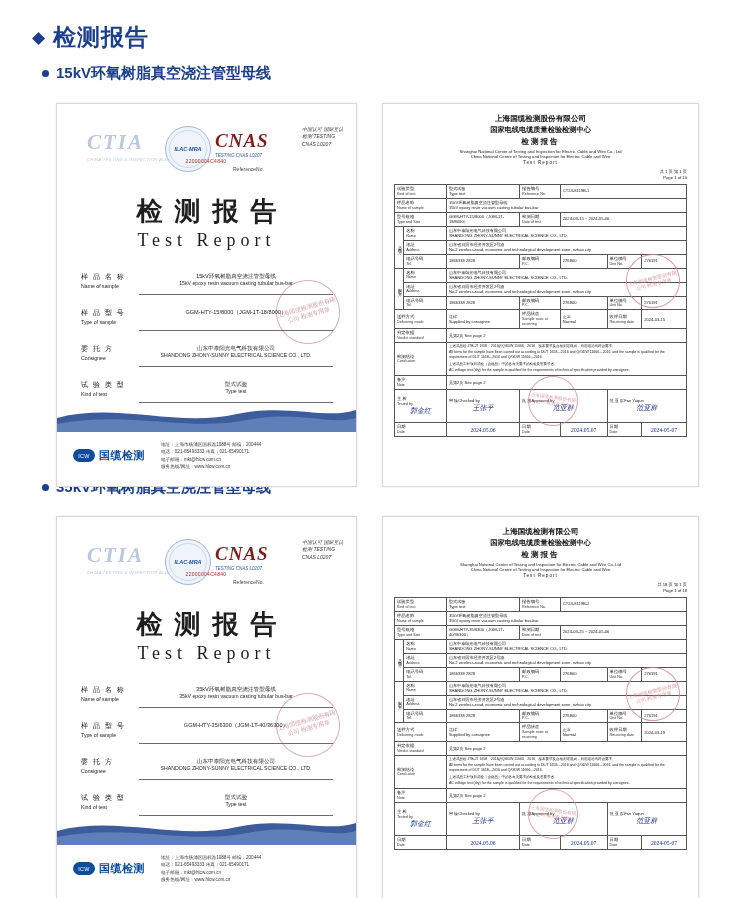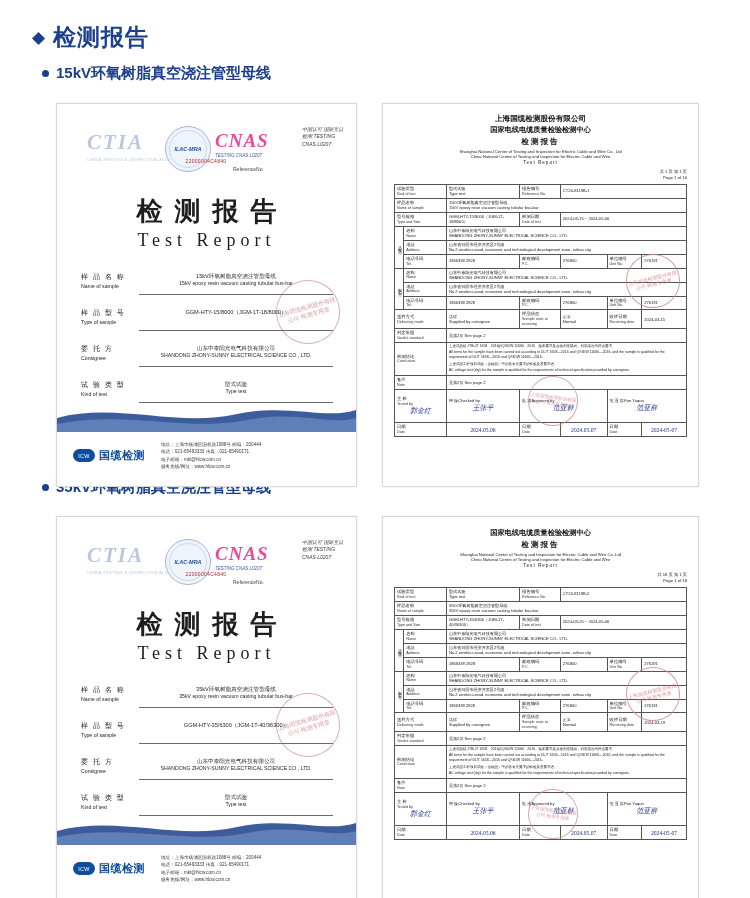--- a/index.html
+++ b/index.html
@@ -53,21 +53,21 @@
     background:#eff4fb; border:1px solid #9fb6d8; color:#1b4f9c;
     font-size:5.5px; display:flex; align-items:center; justify-content:center;
     text-align:center; line-height:1.25; font-weight:bold;
   }
   .badge-ilac .ring {
     position:absolute; left:3px; top:3px; right:3px; bottom:3px;
     border:1px solid #c9d8ee; border-radius:50%;
   }
   .cnas-block { position:absolute; left:158px; top:10px; }
   .cnas-word {
-    font-size:19px; font-weight:bold; color:#ec4899; letter-spacing:1px;
+    font-size:19px; font-weight:bold; color:#7f1d1d; letter-spacing:1px;
     font-family:"Liberation Serif", serif;
     text-align:right;
   }
   .cnas-sub { font-size:4.5px; color:#3a5fa8; line-height:1.35; margin-top:1px; }
 
   .cov-cn-right { position:absolute; right:8px; top:6px; width:46px; font-size:5px; color:#3b3b3b; line-height:1.45; text-align:left; }
 
   .cov-stamp-red {
     position:absolute; left:120px; top:54px; width:58px; font-size:5px;
     color:#b32a2a; text-align:center; line-height:1.4;
@@ -662,20 +662,21 @@
 电子邮箱：mkt@hlcw.com.cn
 服务热线/网址：www.hlcw.com.cn</div>
         </div>
       </div>
     </div>
   </div>
 
   <div class="card report" id="c4">
     <div class="rep-inner">
       <div class="rep-head">
+        <div class="rep-h1">上海国缆检测有限公司</div>
         <div class="rep-h2">国家电线电缆质量检验检测中心</div>
         <div class="rep-h3">检测报告</div>
         <div class="rep-h4">Shanghai National Center of Testing and Inspection for Electric Cable and Wire Co.,Ltd</div>
         <div class="rep-h5">China National Centre of Testing and Inspection for Electric Cable and Wire</div>
         <div class="rep-h6">Test    Report</div>
       </div>
       <div class="rep-pg">
         <div>共 18 页 第 1 页</div>
         <div>Page 1 of 18</div>
       </div>

